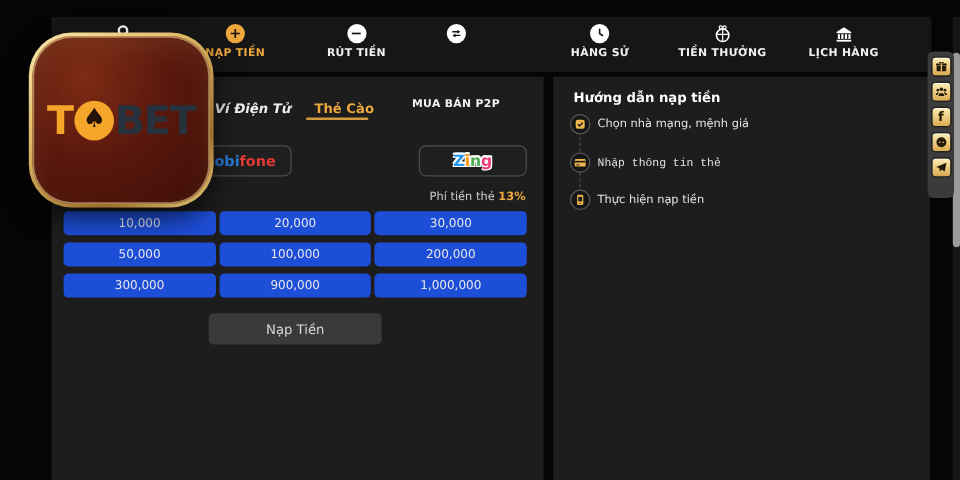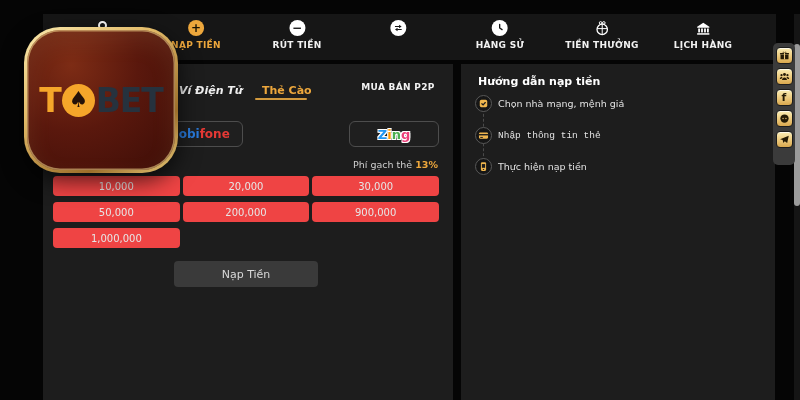--- a/index.html
+++ b/index.html
@@ -53,21 +53,21 @@
   .mobi { color:#2979d9; } .fone { color:#e53935; }
   .zing span { text-shadow:-1px -1px 0 #fff,1px -1px 0 #fff,-1px 1px 0 #fff,1px 1px 0 #fff,0 1px 0 #fff,0 -1px 0 #fff; }
   .z1{color:#2196f3;} .z2{color:#ff9800;} .z3{color:#4caf50;} .z4{color:#ec407a;}
 
   
   .fee { position:absolute; top:95px; right:15px; font-size:9.5px; color:#cfcfcf; }
   .fee b { color:#eda73c; }
 
   
   .amt-grid { position:absolute; left:10px; top:112px; width:386px; display:grid; grid-template-columns:1fr 1fr 1fr; column-gap:3px; row-gap:6px; }
-  .amt { height:20px; background:#ef4444; border:none; border-radius:4px; color:#e6e6e6; font-size:10px; font-family:inherit;
+  .amt { height:20px; background:#1d4ed8; border:none; border-radius:4px; color:#e6e6e6; font-size:10px; font-family:inherit;
          display:flex; align-items:center; justify-content:center; cursor:pointer; }
   .submit-btn { position:absolute; left:131px; top:197px; width:144px; height:26px; background:#3a3a3a; border:none; border-radius:4px;
          color:#d8d8d8; font-size:11px; font-family:inherit; cursor:pointer; display:flex; align-items:center; justify-content:center; }
 
   
   .guide-title { position:absolute; left:17px; top:11px; font-size:11px; font-weight:bold; color:#ffffff; }
   .guide-line { position:absolute; left:22px; top:40px; height:62px; border-left:1px dashed #4a4a4a; }
   .step-ico { position:absolute; left:14px; width:17px; height:17px; border-radius:50%; background:#161616; border:1px solid #585858;
               display:flex; align-items:center; justify-content:center; }
   .step-label { position:absolute; left:37px; font-size:9.5px; color:#e2e2e2; white-space:nowrap; }
@@ -97,21 +97,21 @@
     </div>
 
     <div class="nav-item active" style="left:153px;">
       <div class="nav-ico disc-gold">+</div>
       <div class="nav-label">NẠP TIỀN</div>
     </div>
     <div class="nav-item" style="left:254px;">
       <div class="nav-ico disc-white">−</div>
       <div class="nav-label">RÚT TIỀN</div>
     </div>
-    <div class="nav-item" style="left:355px;gap:46px;">
+    <div class="nav-item" style="left:337px;gap:46px;">
       <div class="nav-ico disc-white">
         <svg width="12" height="12" viewBox="0 0 16 16">
           <path d="M3.5 6h6" stroke="#141414" stroke-width="1.6"></path>
           <path d="M9 3.8L12.4 6 9 8.2z" fill="#141414"></path>
           <path d="M12.5 10h-6" stroke="#141414" stroke-width="1.6"></path>
           <path d="M7 7.8L3.6 10 7 12.2z" fill="#141414"></path>
         </svg>
       </div>
       <div class="nav-label">MUA BÁN P2P</div>
     </div>
@@ -160,29 +160,31 @@
         <span class="fone">fone</span>
     </div>
     <div class="carrier c3 zing">
       <span class="z1">Z</span>
         <span class="z2">i</span>
         <span class="z3">n</span>
         <span class="z4">g</span>
     </div>
 
     <div class="fee">
-      <span>Phí gạch thẻ</span> <b>13%</b>
+      <span>Phí tiền thẻ</span> <b>13%</b>
     </div>
 
     <div class="amt-grid">
       <button class="amt">10,000</button>
       <button class="amt">20,000</button>
       <button class="amt">30,000</button>
       <button class="amt">50,000</button>
+      <button class="amt">100,000</button>
       <button class="amt">200,000</button>
+      <button class="amt">300,000</button>
       <button class="amt">900,000</button>
       <button class="amt">1,000,000</button>
     </div>
 
     <button class="submit-btn">Nạp Tiền</button>
   </div>
 
   <div class="panel panel-right">
     <div class="guide-title">Hướng dẫn nạp tiền</div>
     <div class="guide-line"></div>

